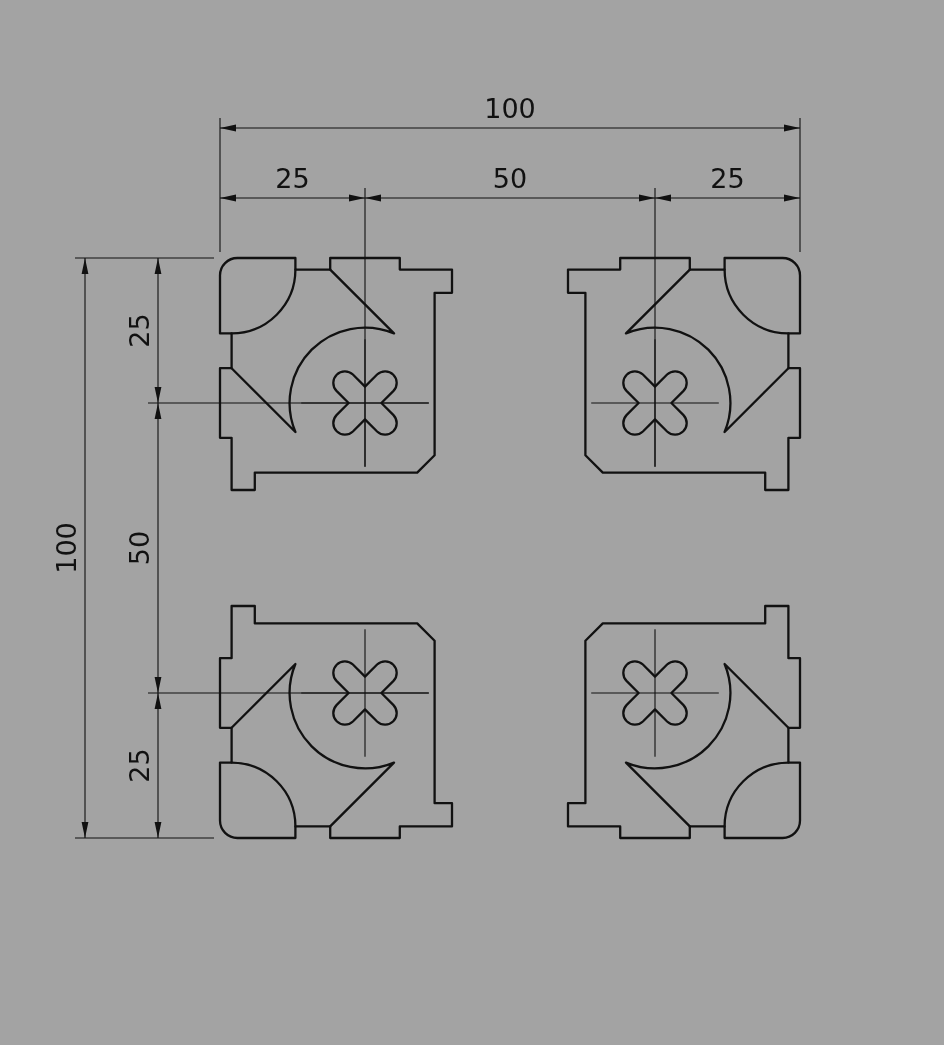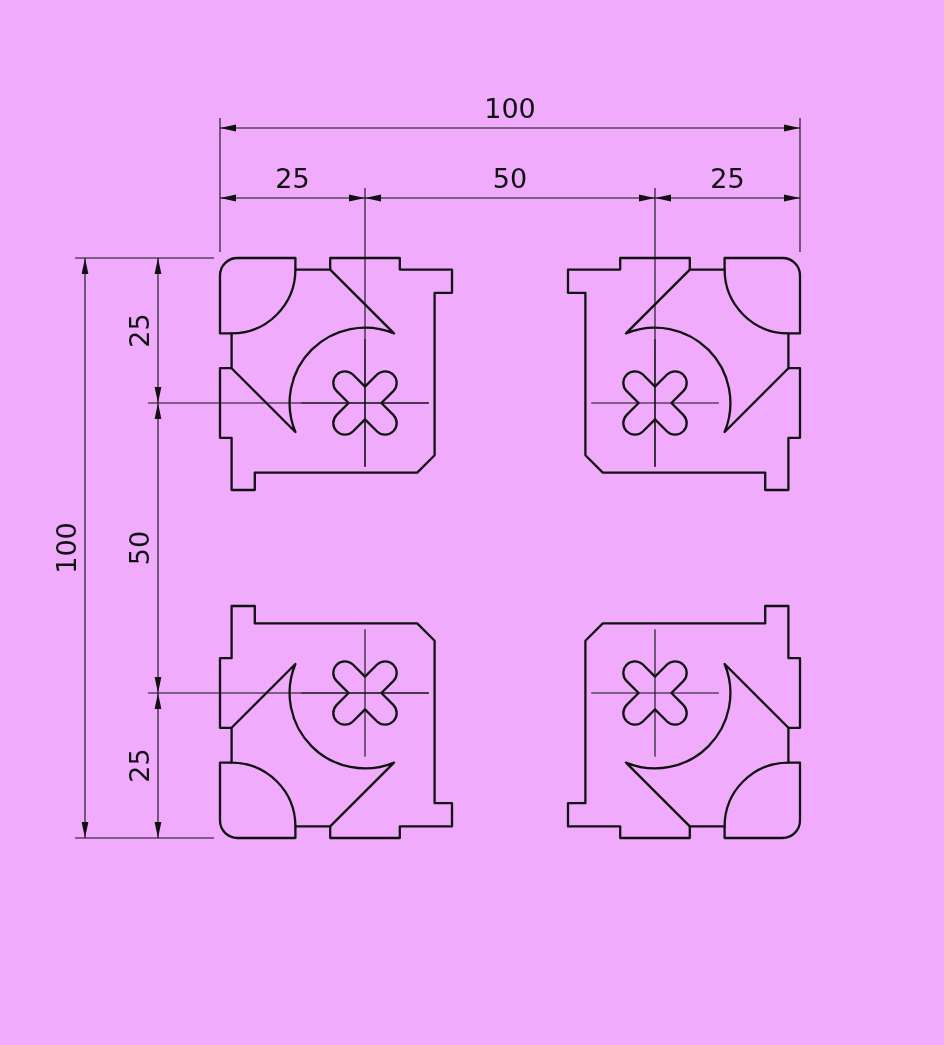--- a/index.html
+++ b/index.html
@@ -1,16 +1,16 @@
 <!DOCTYPE html>
 <html><head>
 <meta charset="utf-8">
 <style>
   html,body{margin:0;padding:0;background:#ffffff;}
-  .stage{width:944px;height:1045px;background:#f0abfc;position:relative;}
+  .stage{width:944px;height:1045px;background:#a3a3a3;position:relative;}
   svg{display:block;}
   .main{fill:none;stroke:#111111;stroke-width:2.3;stroke-linejoin:round;stroke-linecap:round;}
   .thin{fill:none;stroke:#111111;stroke-width:1.1;stroke-linecap:butt;}
   .arrows path{fill:#111111;stroke:none;}
   .dimtext text{font-family:"DejaVu Sans","Liberation Sans",sans-serif;font-size:27px;fill:#111111;text-anchor:middle;}
 </style>
 </head>
 <body>
 
 <div class="stage">

